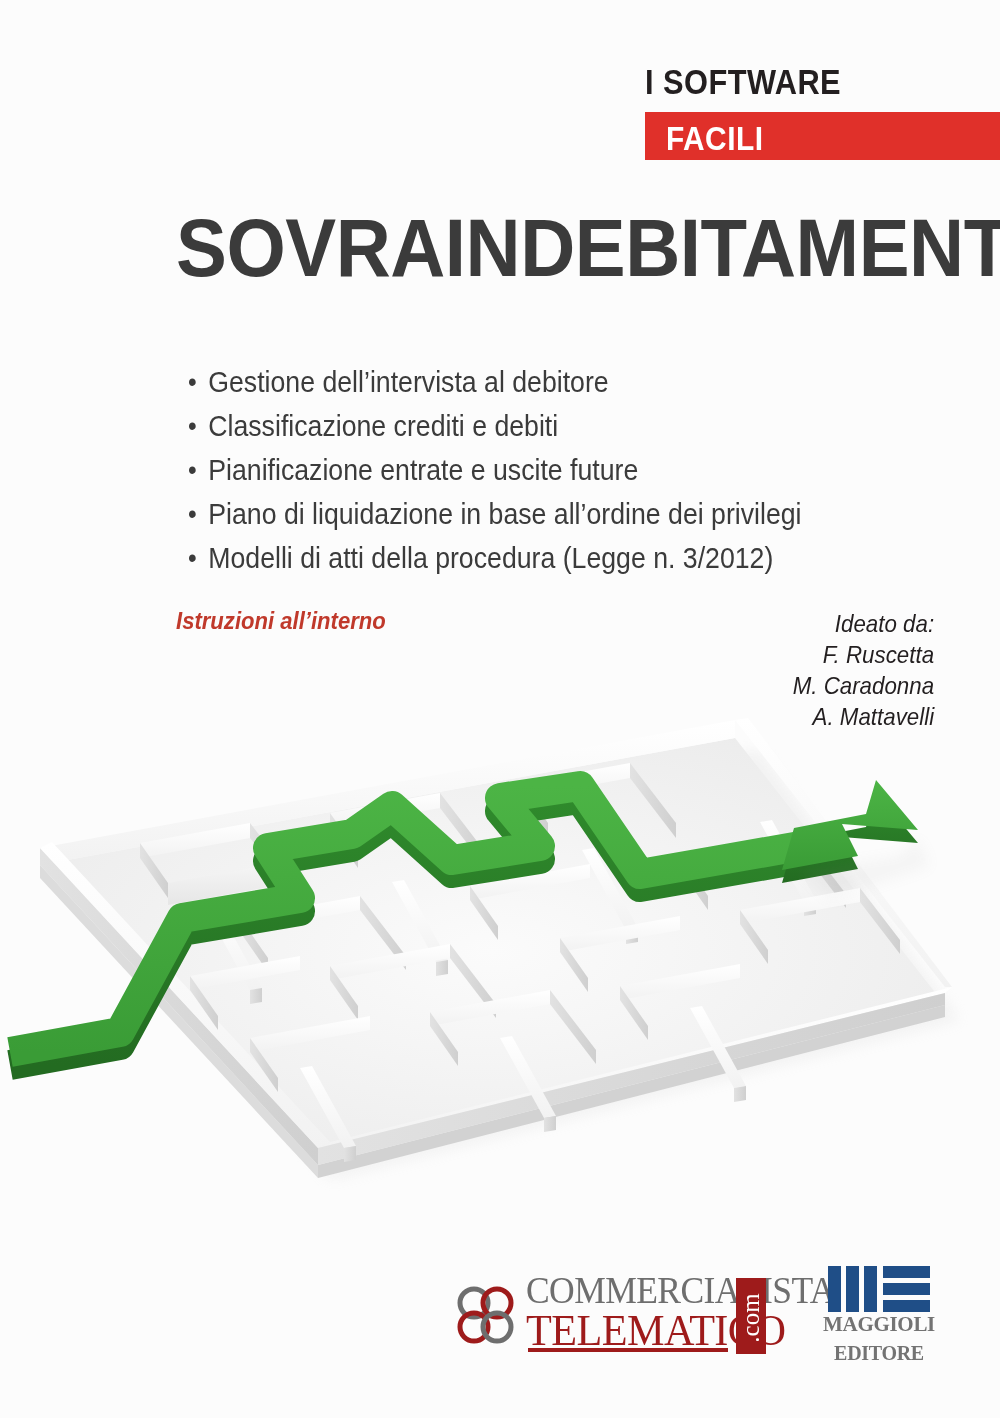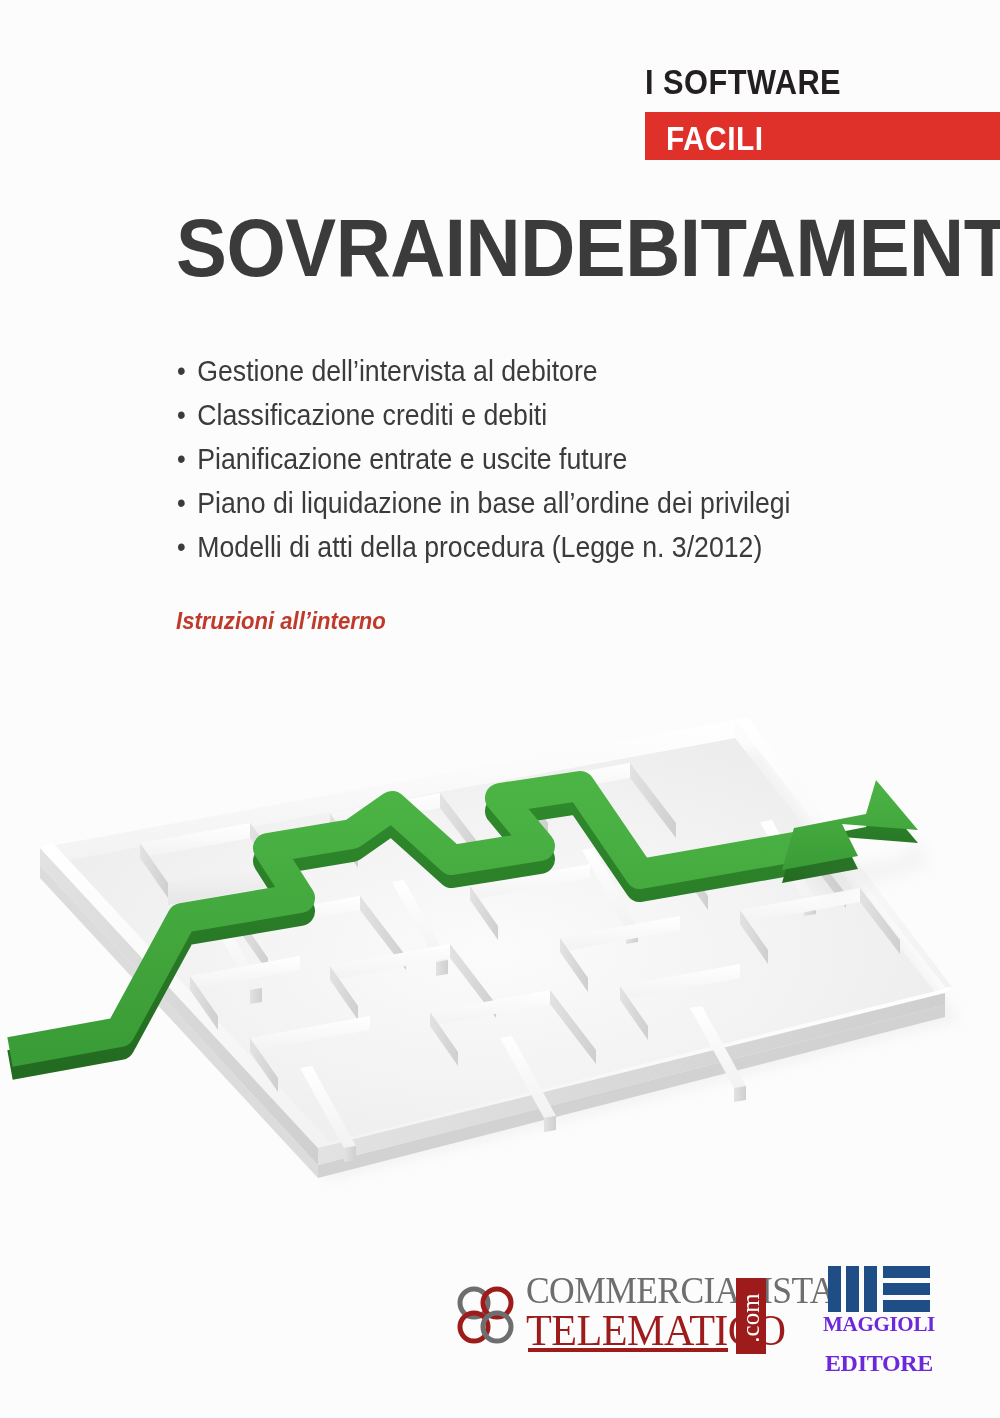--- a/index.html
+++ b/index.html
@@ -52,21 +52,21 @@
     color:#3b3b3b;
     letter-spacing:-0.5px;
     transform:scaleX(0.93);transform-origin:left top;
     white-space:nowrap;
     line-height:1;
   }
 
   
   .features{
     position:absolute;left:176px;top:348px;
-    list-style:none;margin:1px;padding:0;
+    list-style:none;margin:12px;padding:0;
   }
   .features li{
     font-size:29px;
     color:#3b3b3b;
     line-height:44px;
     white-space:nowrap;
     transform:scaleX(0.92);transform-origin:left top;
     position:relative;
     padding-left:22px;
   }
@@ -162,24 +162,24 @@
     width:114px;height:90px;
   }
   .mg-mark{position:absolute;left:6px;top:0;width:102px;height:46px;}
   .mg-name{
     position:absolute;left:0;top:48px;width:114px;
     text-align:center;
     font-family:"Liberation Serif", serif;
     font-weight:bold;
     font-size:21px;
     line-height:21px;
-    color:#6d28d9;
+    color:#737373;
     letter-spacing:-0.3px;
   }
-  .mg-name .l2{font-size:24px;display:block;margin-top:18px;}
+  .mg-name .l2{font-size:20px;display:block;margin-top:8px;}
 </style>
 </head>
 <body>
 
 <div class="cover">
 
   <div class="badge-wrap">
     <div class="badge-line1">I SOFTWARE</div>
     <div class="badge-band"></div>
     <div class="badge-line2">FACILI</div>
@@ -190,20 +190,26 @@
   <ul class="features">
     <li>Gestione dell’intervista al debitore</li>
     <li>Classificazione crediti e debiti</li>
     <li>Pianificazione entrate e uscite future</li>
     <li>Piano di liquidazione in base all’ordine dei privilegi</li>
     <li>Modelli di atti della procedura (Legge n. 3/2012)</li>
   </ul>
 
   <div class="istruzioni">Istruzioni all’interno</div>
 
+  <div class="authors">
+    <div>Ideato da:</div>
+    <div>F. Ruscetta</div>
+    <div>M. Caradonna</div>
+    <div>A. Mattavelli</div>
+  </div>
 
   <div class="maze-stage">
     <svg class="maze-svg" width="1000" height="560" viewBox="0 0 1000 560">
       <defs>
         <linearGradient id="topFace" x1="0" y1="0" x2="0" y2="1">
           <stop offset="0%" stop-color="#ffffff"></stop>
           <stop offset="100%" stop-color="#f2f2f2"></stop>
         </linearGradient>
         <linearGradient id="sideFace" x1="0" y1="0" x2="1" y2="0">
           <stop offset="0%" stop-color="#e2e2e2"></stop>

